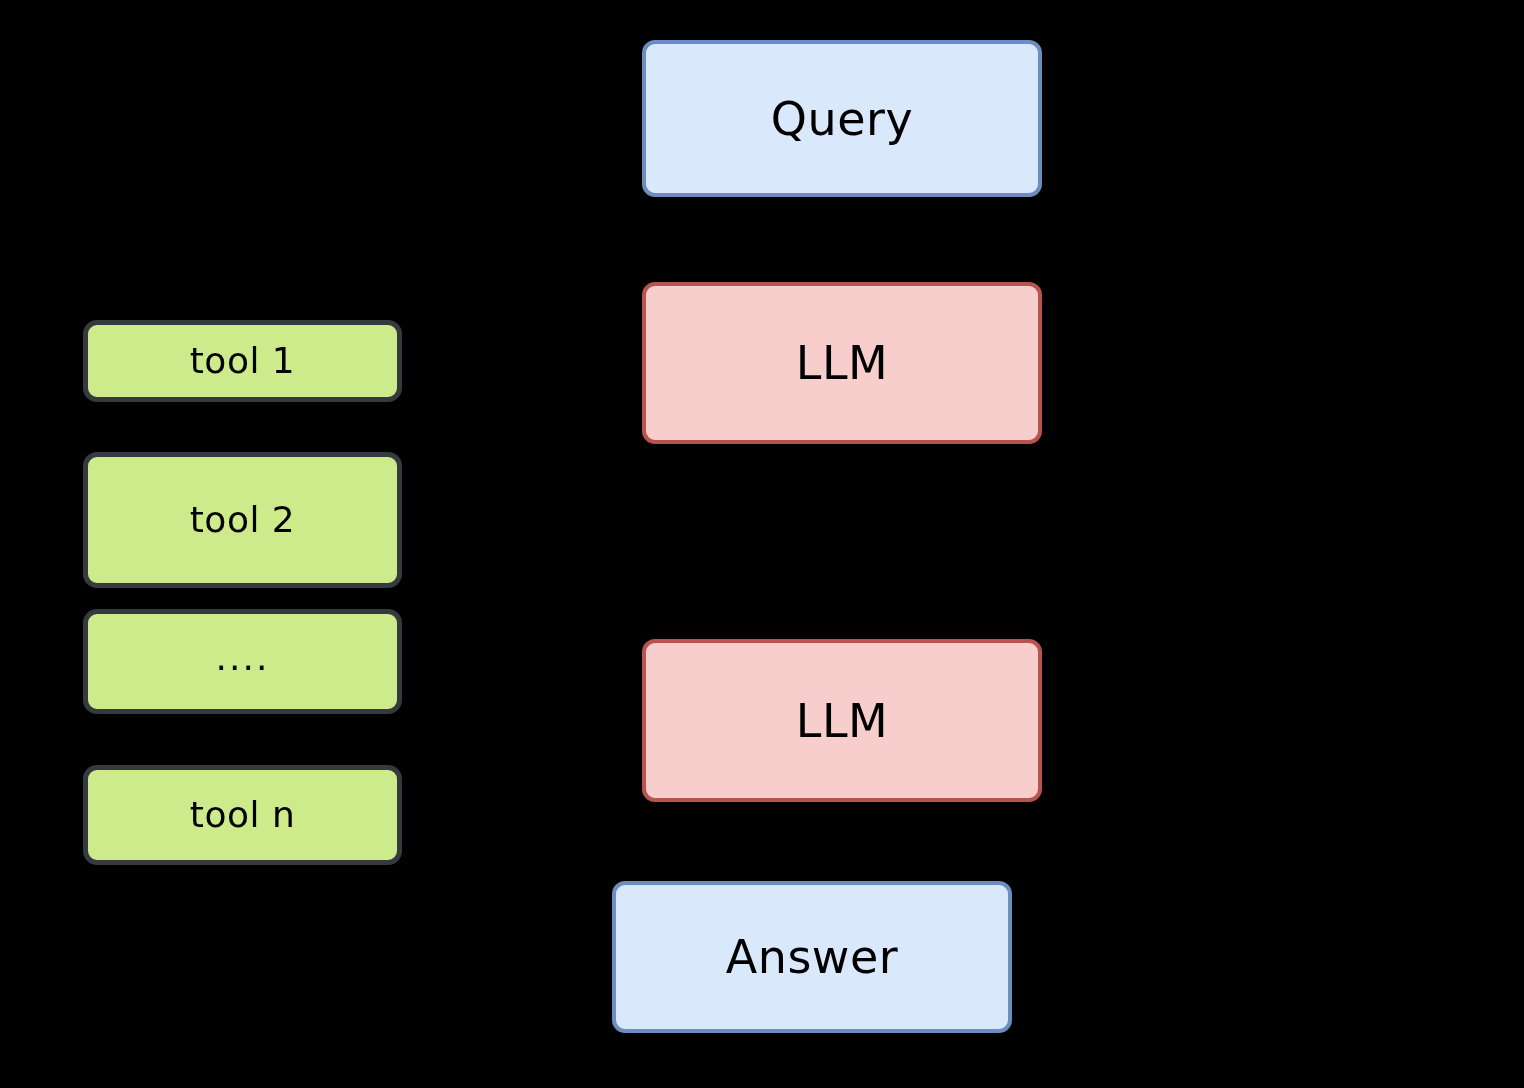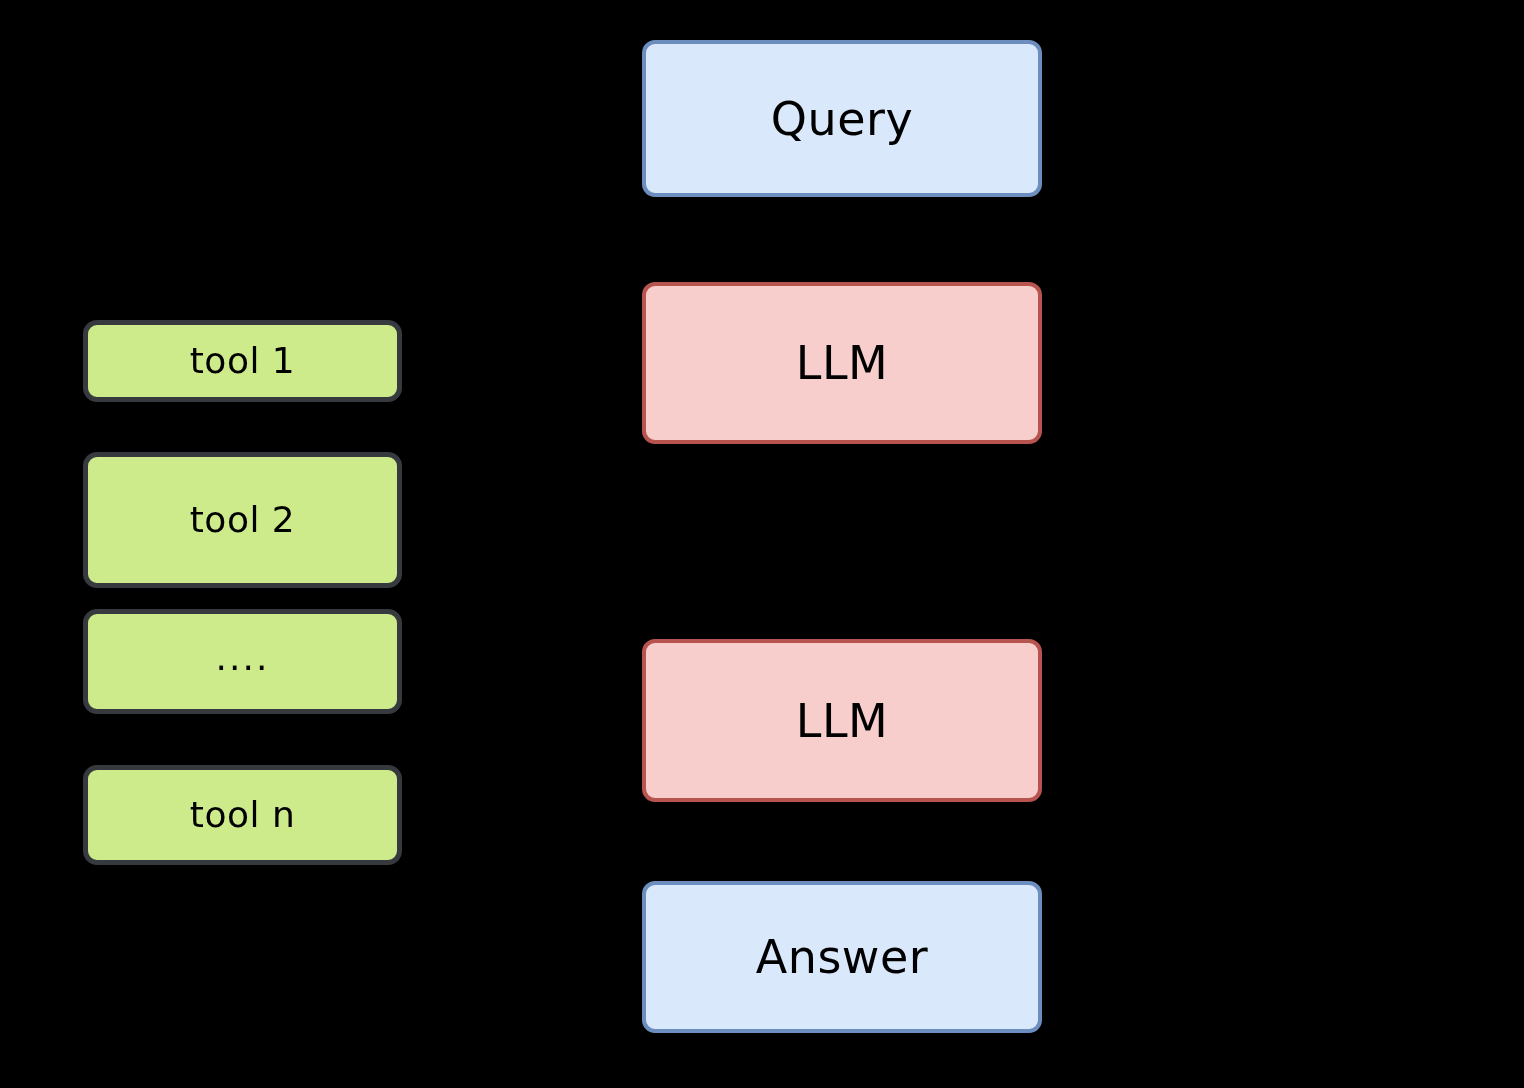--- a/index.html
+++ b/index.html
@@ -74,21 +74,21 @@
     font-size: 36px;
     letter-spacing: 2px;
     position: relative;
     top: -4px;
   }
 
   
   #query      { left: 642px; top: 40px;  width: 400px; height: 157px; }
   #llm-1      { left: 642px; top: 282px; width: 400px; height: 162px; }
   #llm-2      { left: 642px; top: 639px; width: 400px; height: 163px; }
-  #answer     { left: 642px; top: 881px; width: 400px; height: 152px; }
+  #answer     { left: 612px; top: 881px; width: 400px; height: 152px; }
 
   #tool-1     { left: 83px;  top: 308px; width: 319px; height: 82px; margin-top: 12px; }
   #tool-2     { left: 83px;  top: 452px; width: 319px; height: 136px; }
   #tool-3     { left: 83px;  top: 609px; width: 319px; height: 105px; }
   #tool-4     { left: 83px;  top: 765px; width: 319px; height: 100px; }
 </style>
 </head>
 <body>
 
 <div id="canvas">

